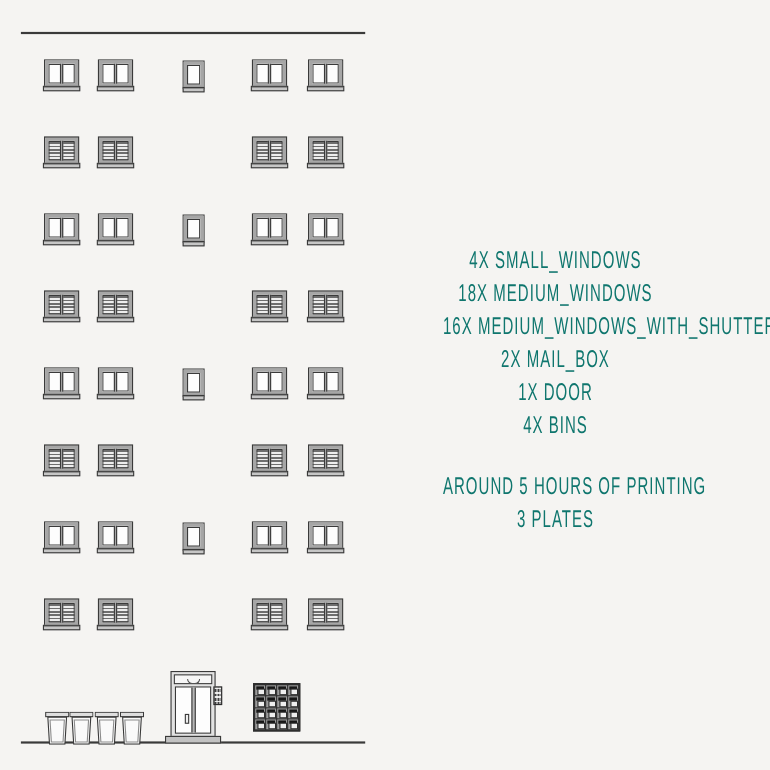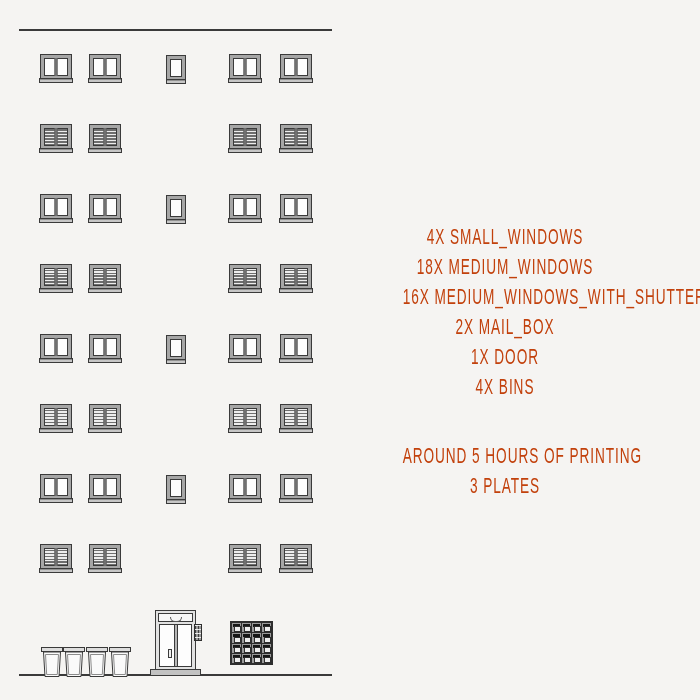--- a/index.html
+++ b/index.html
@@ -110,28 +110,28 @@
   }
 
   
   .bin { position:absolute; }
 
   
   .legend {
     position:absolute;
     left:340px; top:222px; width:330px;
     text-align:center;
-    color:#c2410c;
+    color:#0f766e;
     font-size:22px;
     line-height:30px;
     letter-spacing:1.5px;
     white-space:nowrap;
   }
   .legend-line { display:block; transform:scaleX(0.62); transform-origin:50% 50%; }
-  .legend-notes { margin-top:39px; }
+  .legend-notes { margin-top:25px; }
 </style>
 </head>
 <body>
 
 <div class="canvas">
 
   <div id="facade">
       <div class="hline" style="left: 19px; top: 29px; width: 313px;"></div>
       <div class="hline" style="left: 19px; top: 674px; width: 313px;"></div>
       <div class="win" style="left: 41px; top: 55px; width: 30px; height: 24px;">

